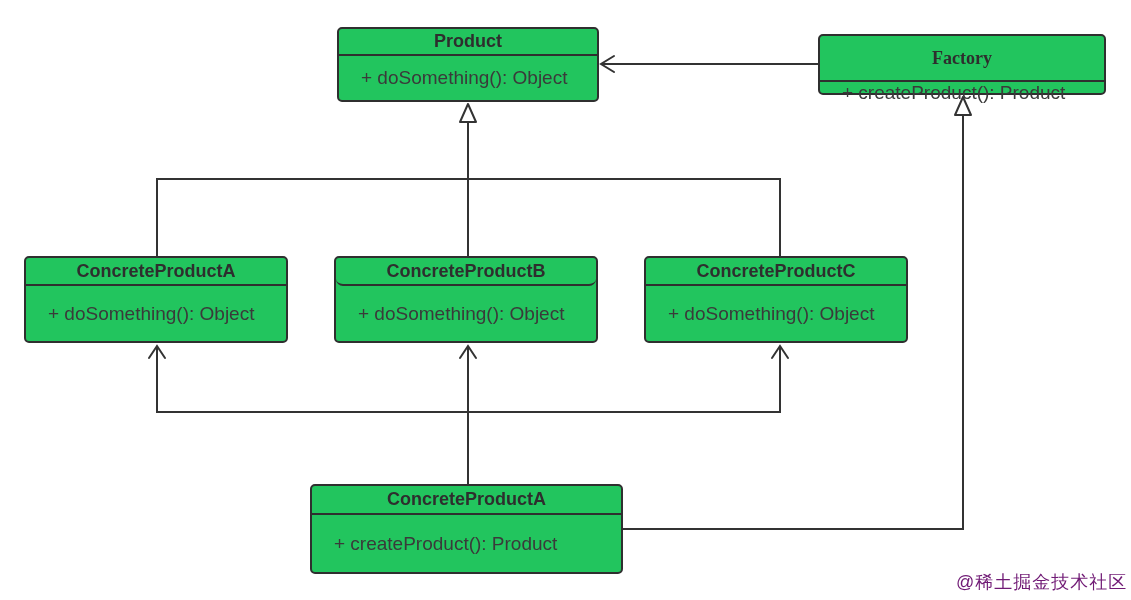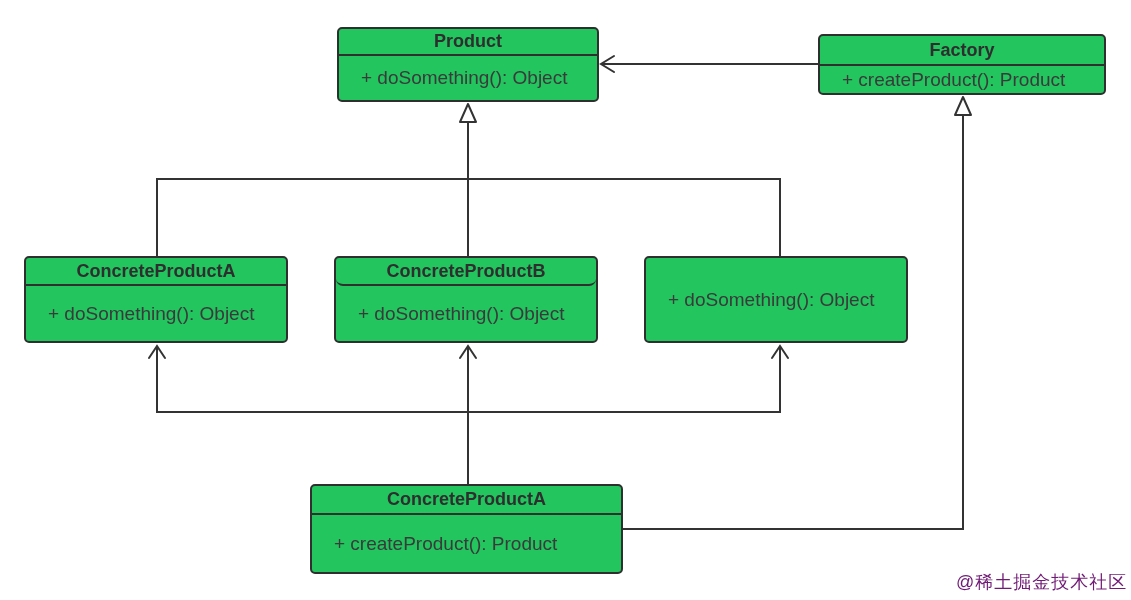--- a/index.html
+++ b/index.html
@@ -48,21 +48,21 @@
     align-items: center;
     padding-left: 22px;
     font-size: 19px;
     color: #3a3a3a;
     white-space: nowrap;
   }
   
   #box-product          { left: 337px; top: 27px;  width: 262px; height: 75px; }
   #box-product .uml-header { height: 27px; }
   #box-factory          { left: 818px; top: 34px;  width: 288px; height: 61px; }
-  #box-factory .uml-header { height: 30px; }
+  #box-factory .uml-header { height: 46px; font-family: Liberation Serif, serif; }
   #box-concrete-product-a { left: 24px;  top: 256px; width: 264px; height: 87px; }
   #box-concrete-product-a .uml-header { height: 28px; }
   #box-concrete-product-b { left: 334px; top: 256px; width: 264px; height: 87px; }
   #box-concrete-product-b .uml-header { height: 28px; border-radius: 7px; }
   #box-concrete-product-c { left: 644px; top: 256px; width: 264px; height: 87px; }
   #box-concrete-product-c .uml-header { height: 28px; }
   #box-concrete-factory { left: 310px; top: 484px; width: 313px; height: 90px; }
   #box-concrete-factory .uml-header { height: 29px; }
 
   .watermark {
@@ -115,20 +115,21 @@
     <div class="uml-header">ConcreteProductA</div>
     <div class="uml-member">+ doSomething(): Object</div>
   </div>
 
   <div id="box-concrete-product-b" class="uml-class">
     <div class="uml-header">ConcreteProductB</div>
     <div class="uml-member">+ doSomething(): Object</div>
   </div>
 
   <div id="box-concrete-product-c" class="uml-class">
+    <div class="uml-header">ConcreteProductC</div>
     <div class="uml-member">+ doSomething(): Object</div>
   </div>
 
   <div id="box-concrete-factory" class="uml-class">
     <div class="uml-header">ConcreteProductA</div>
     <div class="uml-member">+ createProduct(): Product</div>
   </div>
 
   <div class="watermark">@稀土掘金技术社区</div>
 

